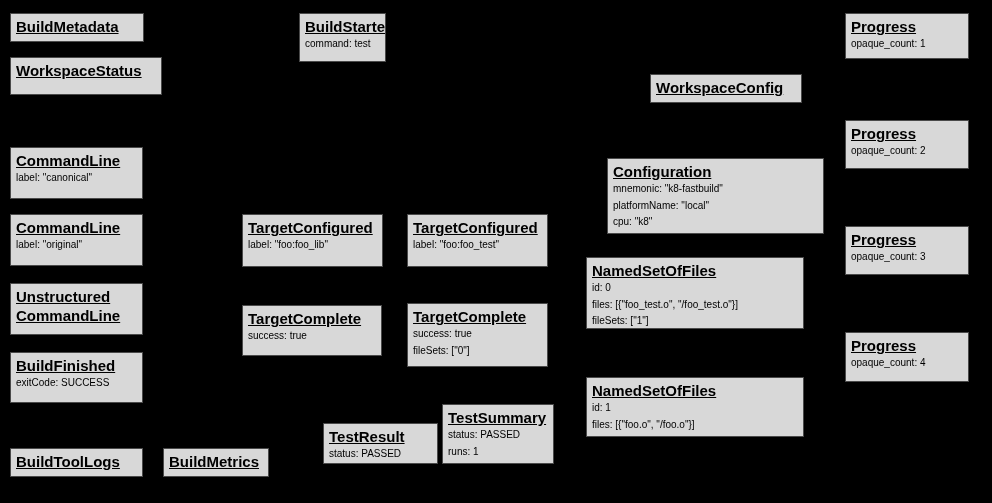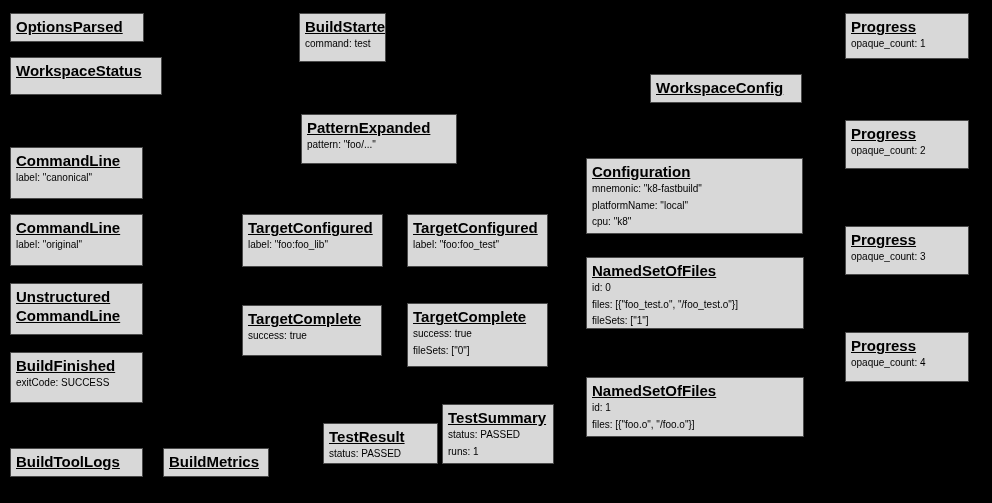--- a/index.html
+++ b/index.html
@@ -32,21 +32,21 @@
     line-height: 16.5px;
     white-space: pre;
   }
 </style>
 </head>
 <body>
 
 <div id="canvas">
 
   <div class="box" style="left:10px;top:13px;width:134px;height:29px">
-    <div class="t">OptionsParsed</div>
+    <div class="t">BuildMetadata</div>
   </div>
 
   <div class="box" style="left:10px;top:57px;width:152px;height:38px">
     <div class="t">WorkspaceStatus</div>
   </div>
 
 
   <div class="box" style="left:10px;top:147px;width:133px;height:52px">
     <div class="t">CommandLine</div>
     <div class="f">label: "canonical"</div>
@@ -73,24 +73,20 @@
 
   <div class="box" style="left:163px;top:448px;width:106px;height:29px">
     <div class="t">BuildMetrics</div>
   </div>
 
   <div class="box" style="left:299px;top:13px;width:87px;height:49px">
     <div class="t">BuildStarted</div>
     <div class="f">command: test</div>
   </div>
 
-  <div class="box" style="left:301px;top:114px;width:156px;height:50px">
-    <div class="t">PatternExpanded</div>
-    <div class="f">pattern: "foo/..."</div>
-  </div>
 
   <div class="box" style="left:242px;top:214px;width:141px;height:53px">
     <div class="t">TargetConfigured</div>
     <div class="f">label: "foo:foo_lib"</div>
   </div>
 
   <div class="box" style="left:407px;top:214px;width:141px;height:53px">
     <div class="t">TargetConfigured</div>
     <div class="f">label: "foo:foo_test"</div>
   </div>
@@ -114,21 +110,21 @@
   <div class="box" style="left:442px;top:404px;width:112px;height:60px">
     <div class="t">TestSummary</div>
     <div class="f">status: PASSED</div>
     <div class="f">runs: 1</div>
   </div>
 
   <div class="box" style="left:650px;top:74px;width:152px;height:29px">
     <div class="t">WorkspaceConfig</div>
   </div>
 
-  <div class="box" style="left:586px;top:158px;width:217px;height:76px">
+  <div class="box" style="left:607px;top:158px;width:217px;height:76px">
     <div class="t">Configuration</div>
     <div class="f">mnemonic: "k8-fastbuild"</div>
     <div class="f">platformName: "local"</div>
     <div class="f">cpu: "k8"</div>
   </div>
 
   <div class="box" style="left:586px;top:257px;width:218px;height:72px">
     <div class="t">NamedSetOfFiles</div>
     <div class="f">id: 0</div>
     <div class="f">files: [{"foo_test.o", "/foo_test.o"}]</div>

